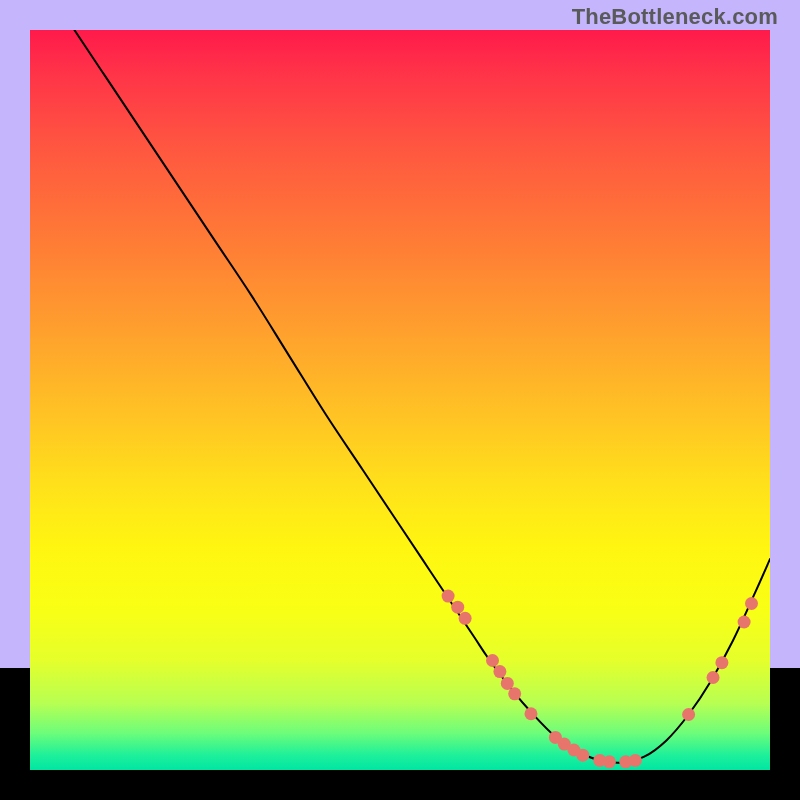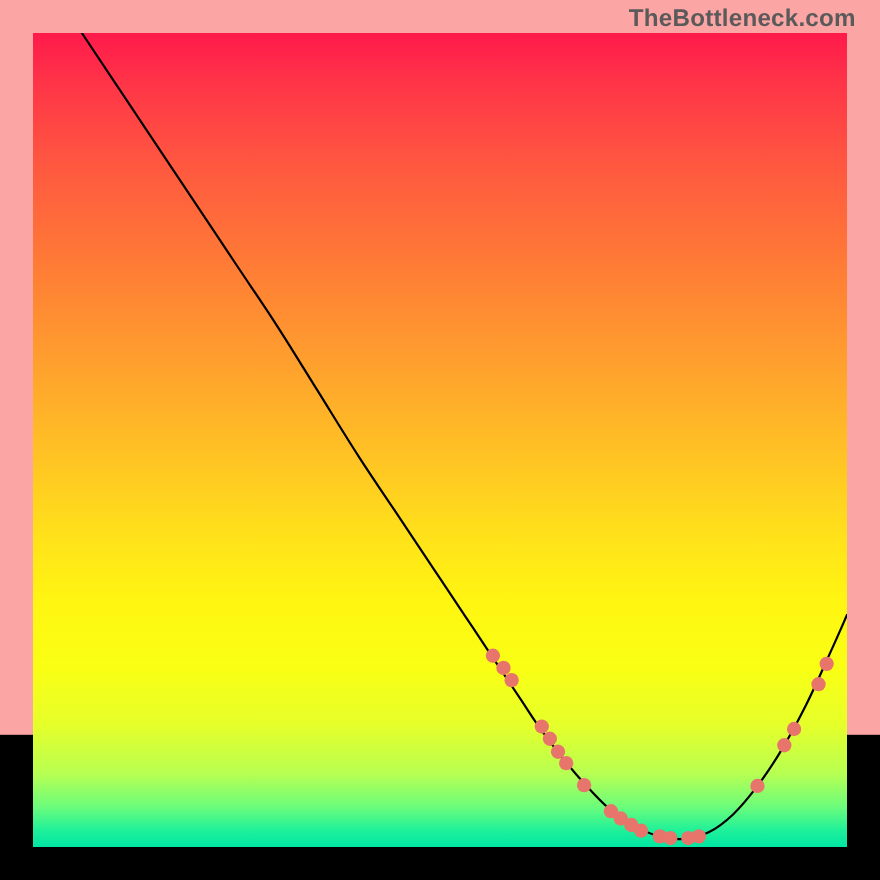--- a/index.html
+++ b/index.html
@@ -9,21 +9,21 @@
     height: 800px;
     background: #000;
     overflow: hidden;
   }
   .frame {
     position: absolute;
     left: 0;
     top: 0;
     width: 800px;
     height: 668px;
-    background: #fca5a5;
+    background: #c4b5fd;
     text-align: center;
   }
   .plot {
     position: absolute;
     left: 30px;
     top: 30px;
     width: 740px;
     height: 740px;
     background: linear-gradient(
       to bottom,

